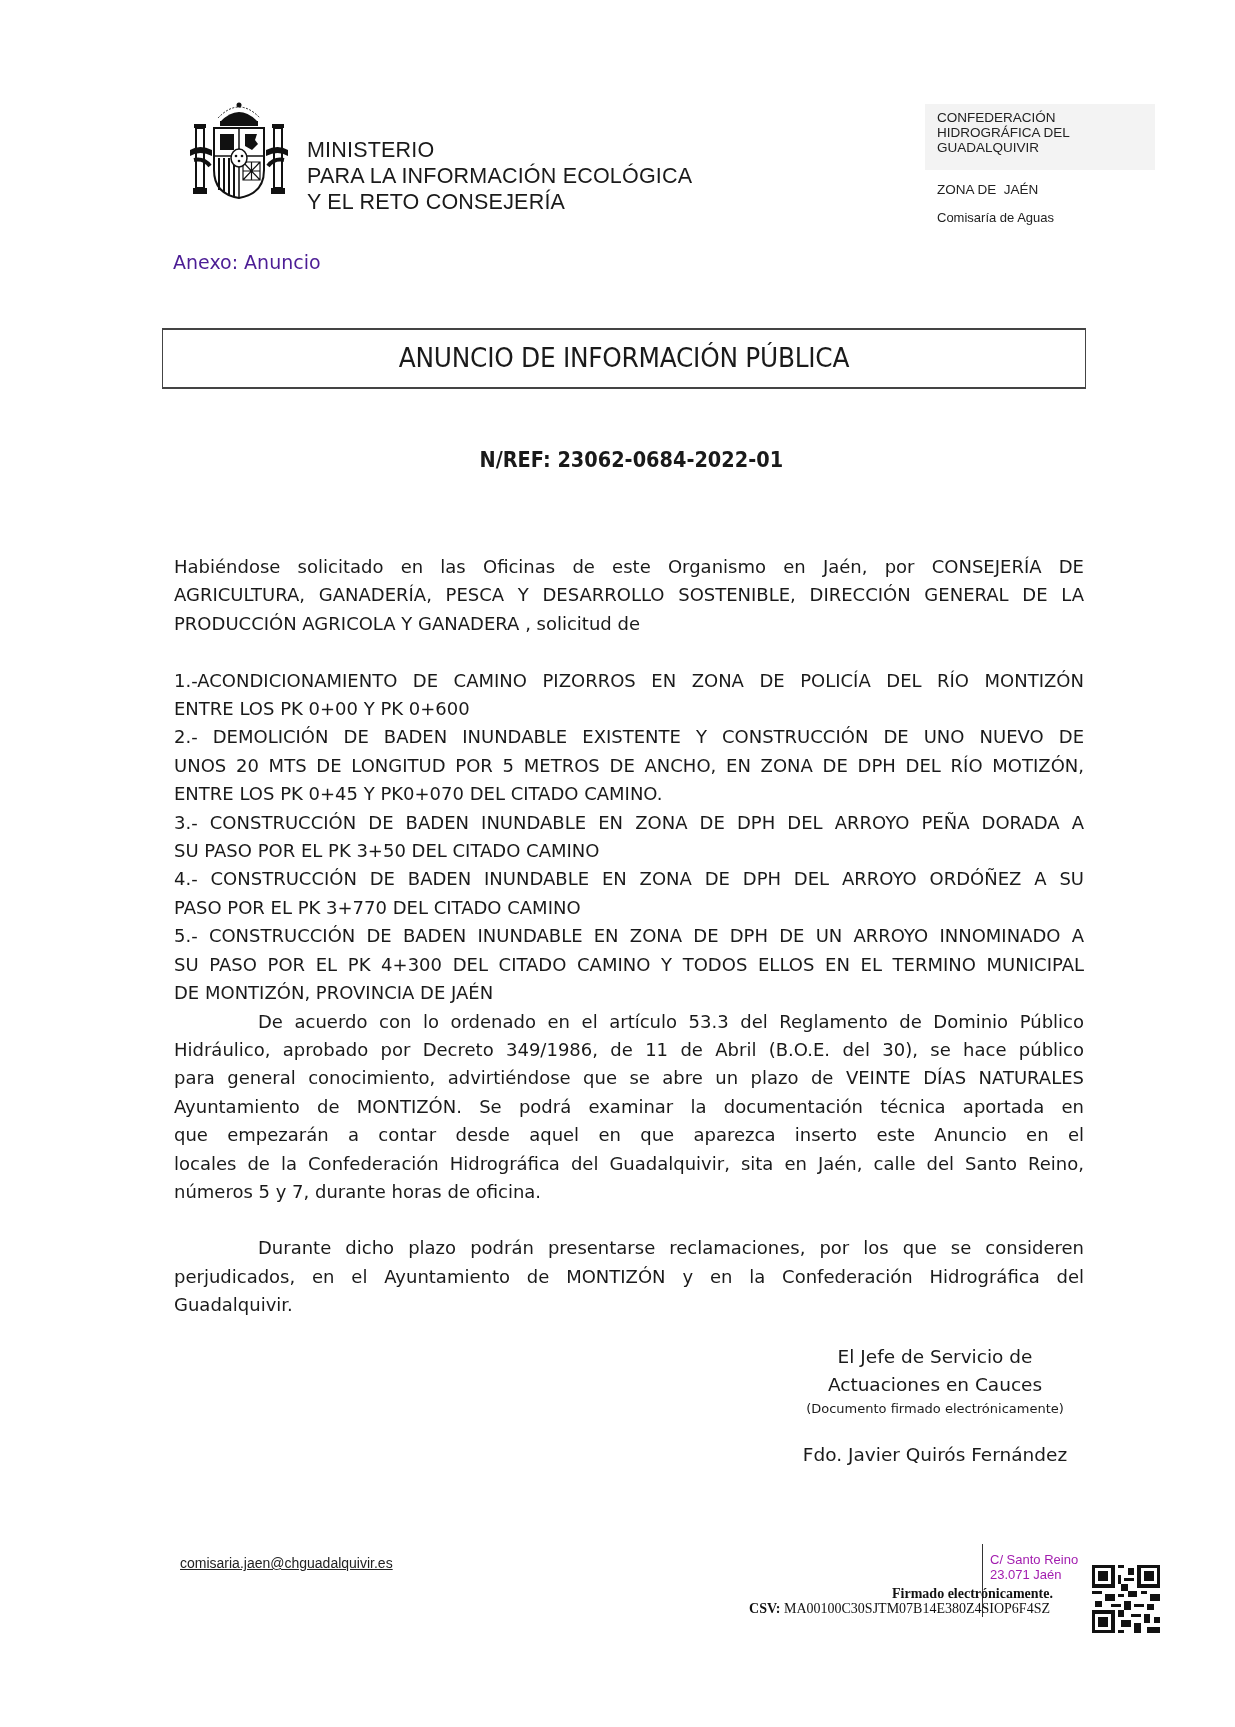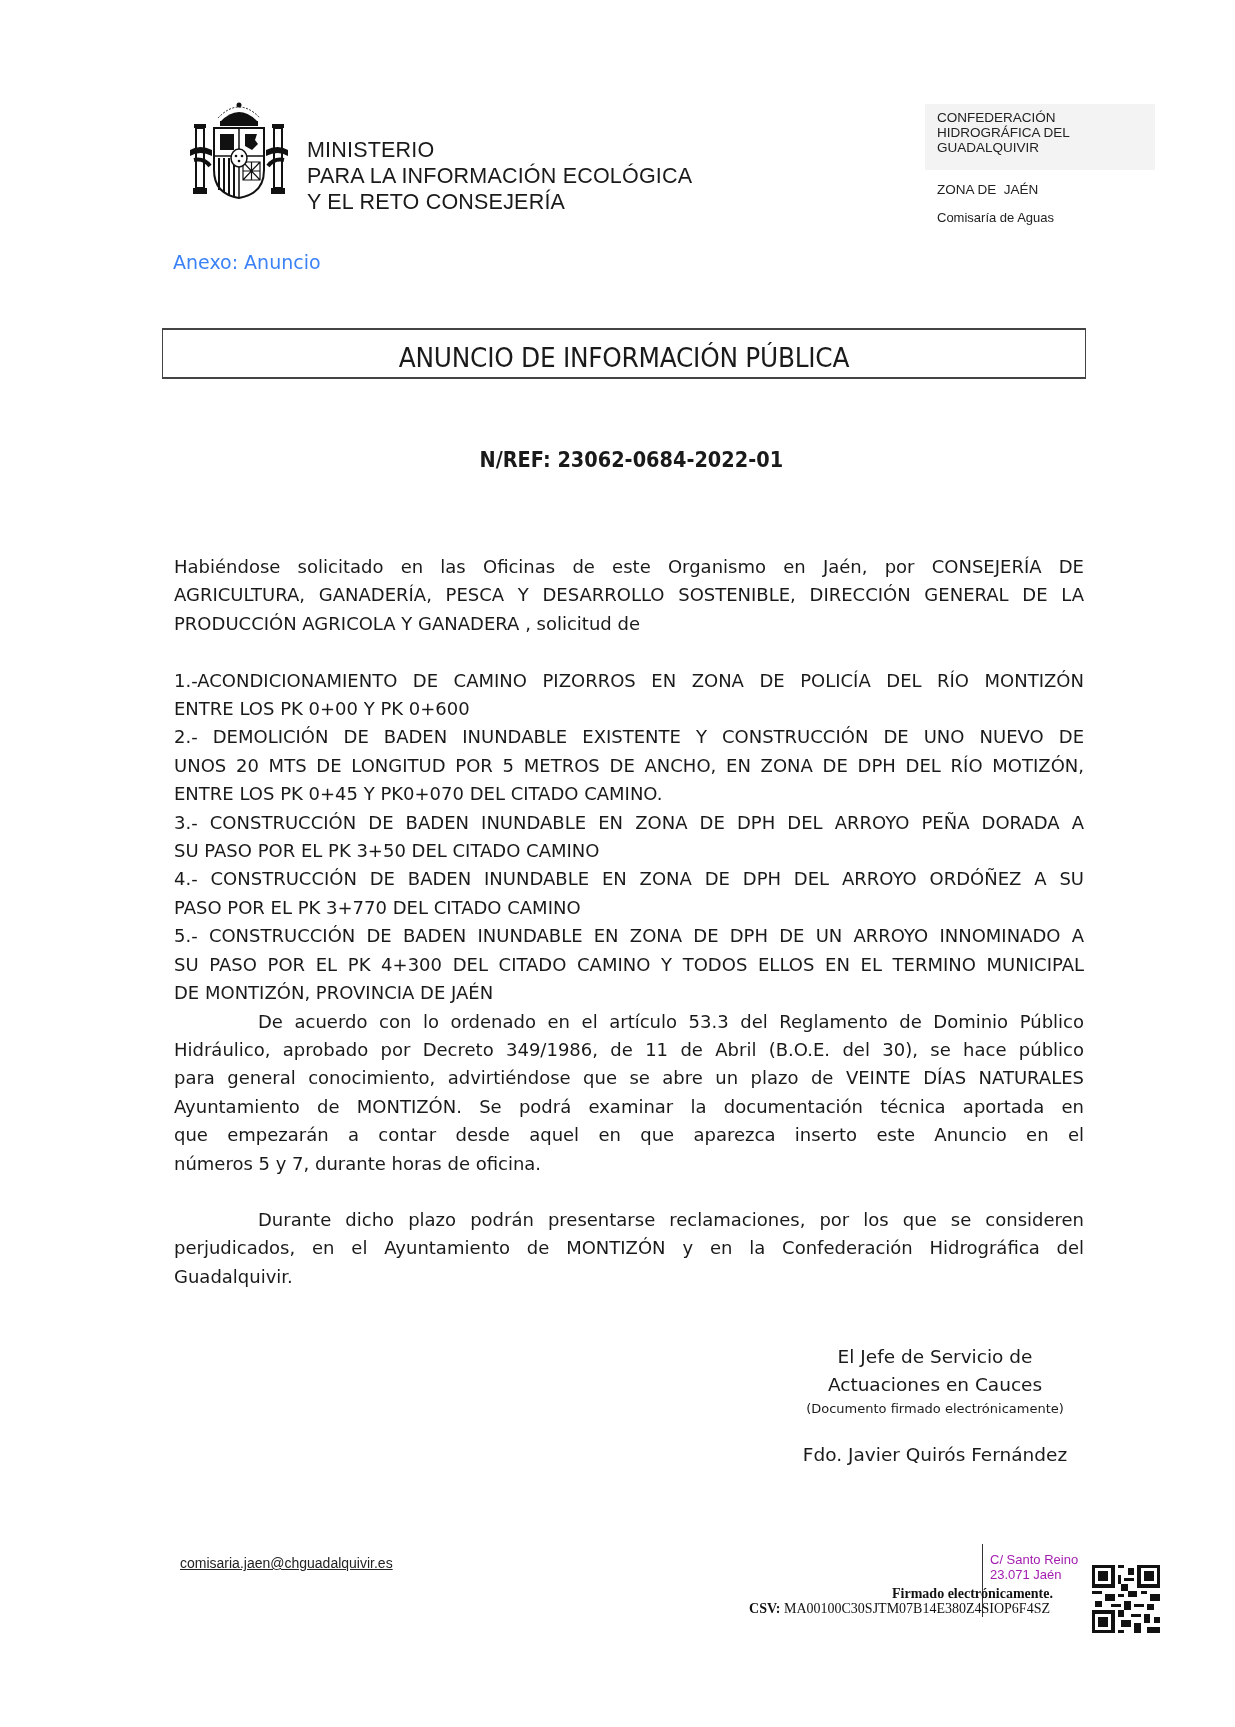--- a/index.html
+++ b/index.html
@@ -7,23 +7,23 @@
 
   .crest { position: absolute; left: 190px; top: 100px; width: 98px; height: 100px; }
   .ministry { position: absolute; left: 307px; top: 137px; font-family: "Liberation Sans", sans-serif; font-size: 21.5px; line-height: 26px; color: #1a1a1a; letter-spacing: 0.2px; }
   .ministry div { white-space: nowrap; }
 
   .confed-box { position: absolute; left: 925px; top: 104px; width: 230px; height: 66px; background: #f3f3f3; }
   .confed { position: absolute; left: 937px; top: 110px; font-family: "Liberation Sans", sans-serif; font-size: 13.5px; line-height: 15px; color: #222; }
   .zona { position: absolute; left: 937px; top: 182px; font-family: "Liberation Sans", sans-serif; font-size: 13.5px; color: #222; }
   .comisaria { position: absolute; left: 937px; top: 210px; font-family: "Liberation Sans", sans-serif; font-size: 13px; color: #222; }
 
-  .anexo { position: absolute; left: 173px; top: 251px; font-family: "DejaVu Sans", sans-serif; font-size: 19px; color: #3b82f6; }
-
-  .title-box { position: absolute; left: 162px; top: 328px; width: 924px; height: 51px; border: 1.5px solid #444; border-top-width: 2px; border-bottom-width: 2px; box-sizing: border-box; }
+  .anexo { position: absolute; left: 173px; top: 251px; font-family: "DejaVu Sans", sans-serif; font-size: 19px; color: #4c1d95; }
+
+  .title-box { position: absolute; left: 162px; top: 328px; width: 924px; height: 61px; border: 1.5px solid #444; border-top-width: 2px; border-bottom-width: 2px; box-sizing: border-box; }
   .title-text { position: absolute; left: 0; right: 0; top: 12px; text-align: center; font-family: "DejaVu Sans", sans-serif; font-size: 27px; letter-spacing: -0.3px; color: #1a1a1a; transform: scaleX(0.92); }
 
   .nref { position: absolute; left: 0; width: 1235px; top: 448px; text-align: center; font-family: "DejaVu Sans", sans-serif; font-weight: bold; font-size: 21px; color: #1a1a1a; transform: scaleX(0.92); padding-left: 30px; box-sizing: border-box; }
 
   .body { position: absolute; left: 174px; top: 553px; width: 910px; font-family: "DejaVu Sans", sans-serif; font-size: 18px; line-height: 28.4px; color: #1a1a1a; text-align: justify; }
   .body p { margin: 0; }
   .body .line { display: block; text-align: justify; text-align-last: justify; white-space: nowrap; }
   .body .line.last { text-align-last: left; }
   .body .indent { padding-left: 84px; }
   .spacer { height: 28px; }
@@ -130,20 +130,21 @@
     <span class="line">5.- CONSTRUCCIÓN DE BADEN INUNDABLE EN ZONA DE DPH DE UN ARROYO INNOMINADO A</span>
     <span class="line">SU PASO POR EL PK 4+300 DEL CITADO CAMINO Y TODOS ELLOS EN EL TERMINO MUNICIPAL</span>
     <span class="line last">DE MONTIZÓN, PROVINCIA DE JAÉN</span>
   </p>
   <p>
     <span class="line indent">De acuerdo con lo ordenado en el artículo 53.3 del Reglamento de Dominio Público</span>
     <span class="line">Hidráulico, aprobado por Decreto 349/1986, de 11 de Abril (B.O.E. del 30), se hace público</span>
     <span class="line">para general conocimiento, advirtiéndose que se abre un plazo de VEINTE DÍAS NATURALES</span>
     <span class="line">Ayuntamiento de MONTIZÓN. Se podrá examinar la documentación técnica aportada en</span>
     <span class="line">que empezarán a contar desde aquel en que aparezca inserto este Anuncio en el</span>
+    <span class="line">locales de la Confederación Hidrográfica del Guadalquivir, sita en Jaén, calle del Santo Reino,</span>
     <span class="line last">números 5 y 7, durante horas de oficina.</span>
   </p>
   <div class="spacer"></div>
   <p>
     <span class="line indent">Durante dicho plazo podrán presentarse reclamaciones, por los que se consideren</span>
     <span class="line">perjudicados, en el Ayuntamiento de MONTIZÓN y en la Confederación Hidrográfica del</span>
     <span class="line last">Guadalquivir.</span>
   </p>
 </div>
 

